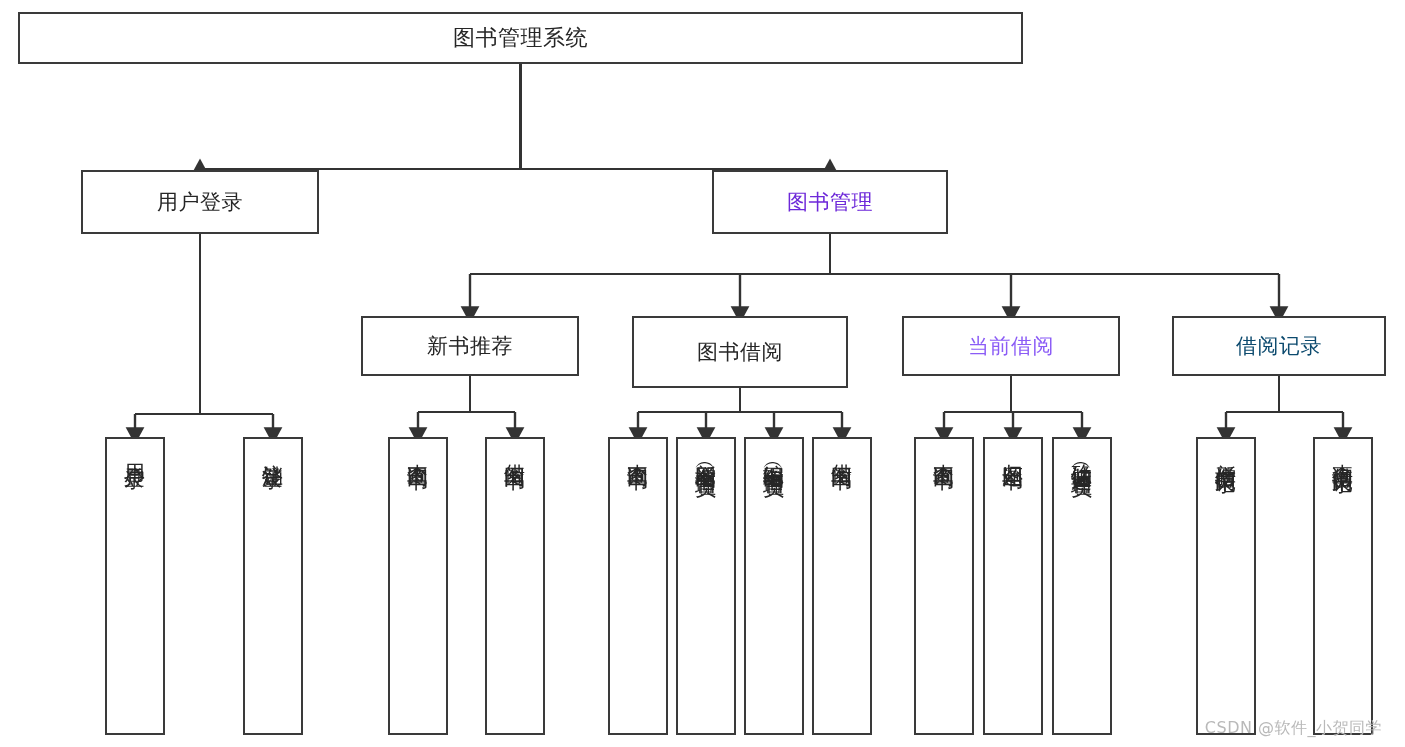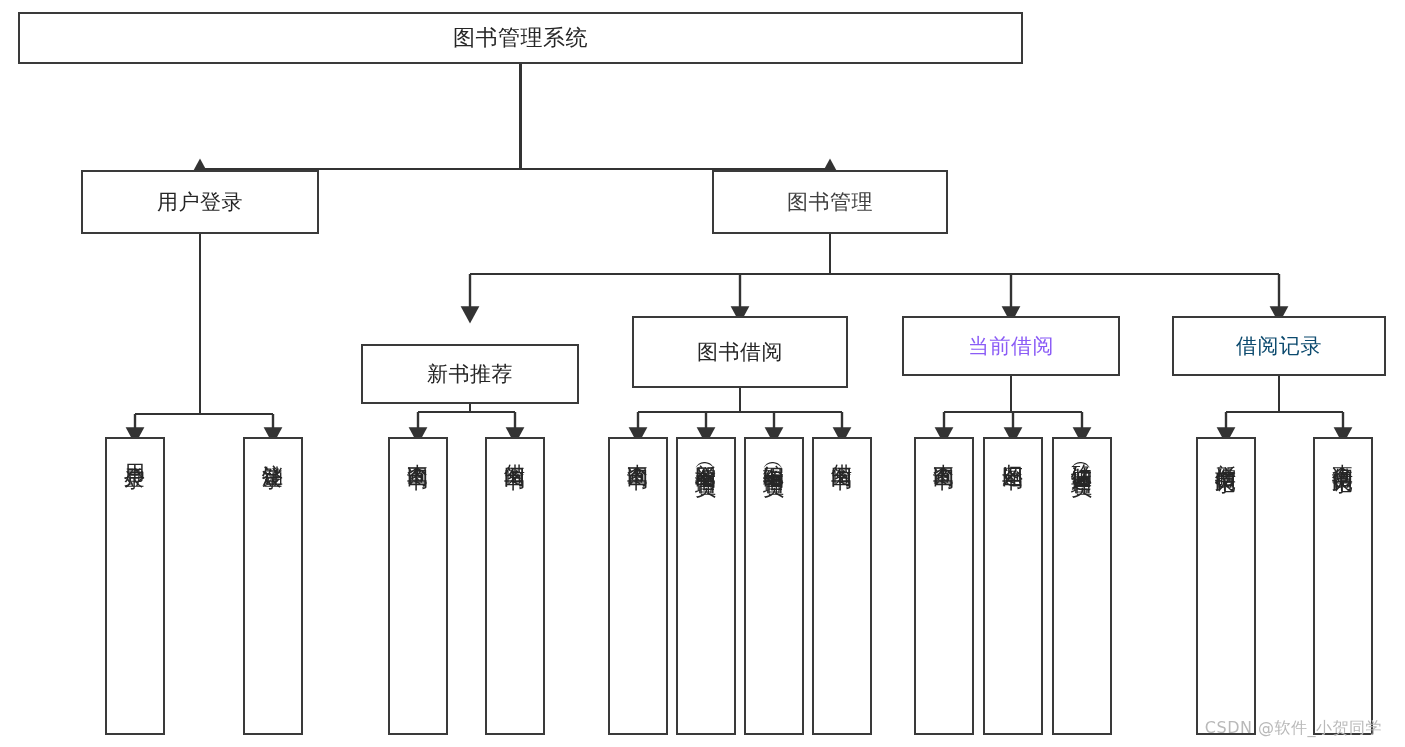--- a/index.html
+++ b/index.html
@@ -117,24 +117,24 @@
       </g>
   </svg>
 
   <div id="nodes">
       <div class="node h root" id="node-root" style="left: 18px; top: 12px; width: 1005px; height: 52px; border-color: rgb(58, 58, 58); background: rgb(255, 255, 255); color: rgb(38, 38, 38);">
         <span class="lbl">图书管理系统</span>
       </div>
       <div class="node h" id="node-user-login" style="left: 81px; top: 170px; width: 238px; height: 64px; border-color: rgb(58, 58, 58); background: rgb(255, 255, 255); color: rgb(38, 38, 38);">
         <span class="lbl">用户登录</span>
       </div>
-      <div class="node h" id="node-book-manage" style="left: 712px; top: 170px; width: 236px; height: 64px; border-color: rgb(58, 58, 58); background: rgb(255, 255, 255); color: #404040;">
+      <div class="node h" id="node-book-manage" style="left: 712px; top: 170px; width: 236px; height: 64px; border-color: rgb(58, 58, 58); background: rgb(255, 255, 255); color: #6d28d9;">
         <span class="lbl">图书管理</span>
       </div>
-      <div class="node h" id="node-new-book-rec" style="left: 361px; top: 316px; width: 218px; height: 60px; border-color: rgb(58, 58, 58); background: rgb(255, 255, 255); color: rgb(38, 38, 38); margin-top: 28px;">
+      <div class="node h" id="node-new-book-rec" style="left: 361px; top: 316px; width: 218px; height: 60px; border-color: rgb(58, 58, 58); background: rgb(255, 255, 255); color: rgb(38, 38, 38);">
         <span class="lbl">新书推荐</span>
       </div>
       <div class="node h" id="node-book-borrow" style="left: 632px; top: 316px; width: 216px; height: 72px; border-color: rgb(58, 58, 58); background: rgb(255, 255, 255); color: rgb(38, 38, 38);">
         <span class="lbl">图书借阅</span>
       </div>
       <div class="node h" id="node-current-borrow" style="left: 902px; top: 316px; width: 218px; height: 60px; border-color: rgb(58, 58, 58); background: rgb(255, 255, 255); color: #8b5cf6;">
         <span class="lbl">当前借阅</span>
       </div>
       <div class="node h" id="node-borrow-record" style="left: 1172px; top: 316px; width: 214px; height: 60px; border-color: rgb(58, 58, 58); background: rgb(255, 255, 255); color: #0c4a6e; justify-content: center;">
         <span class="lbl">借阅记录</span>

